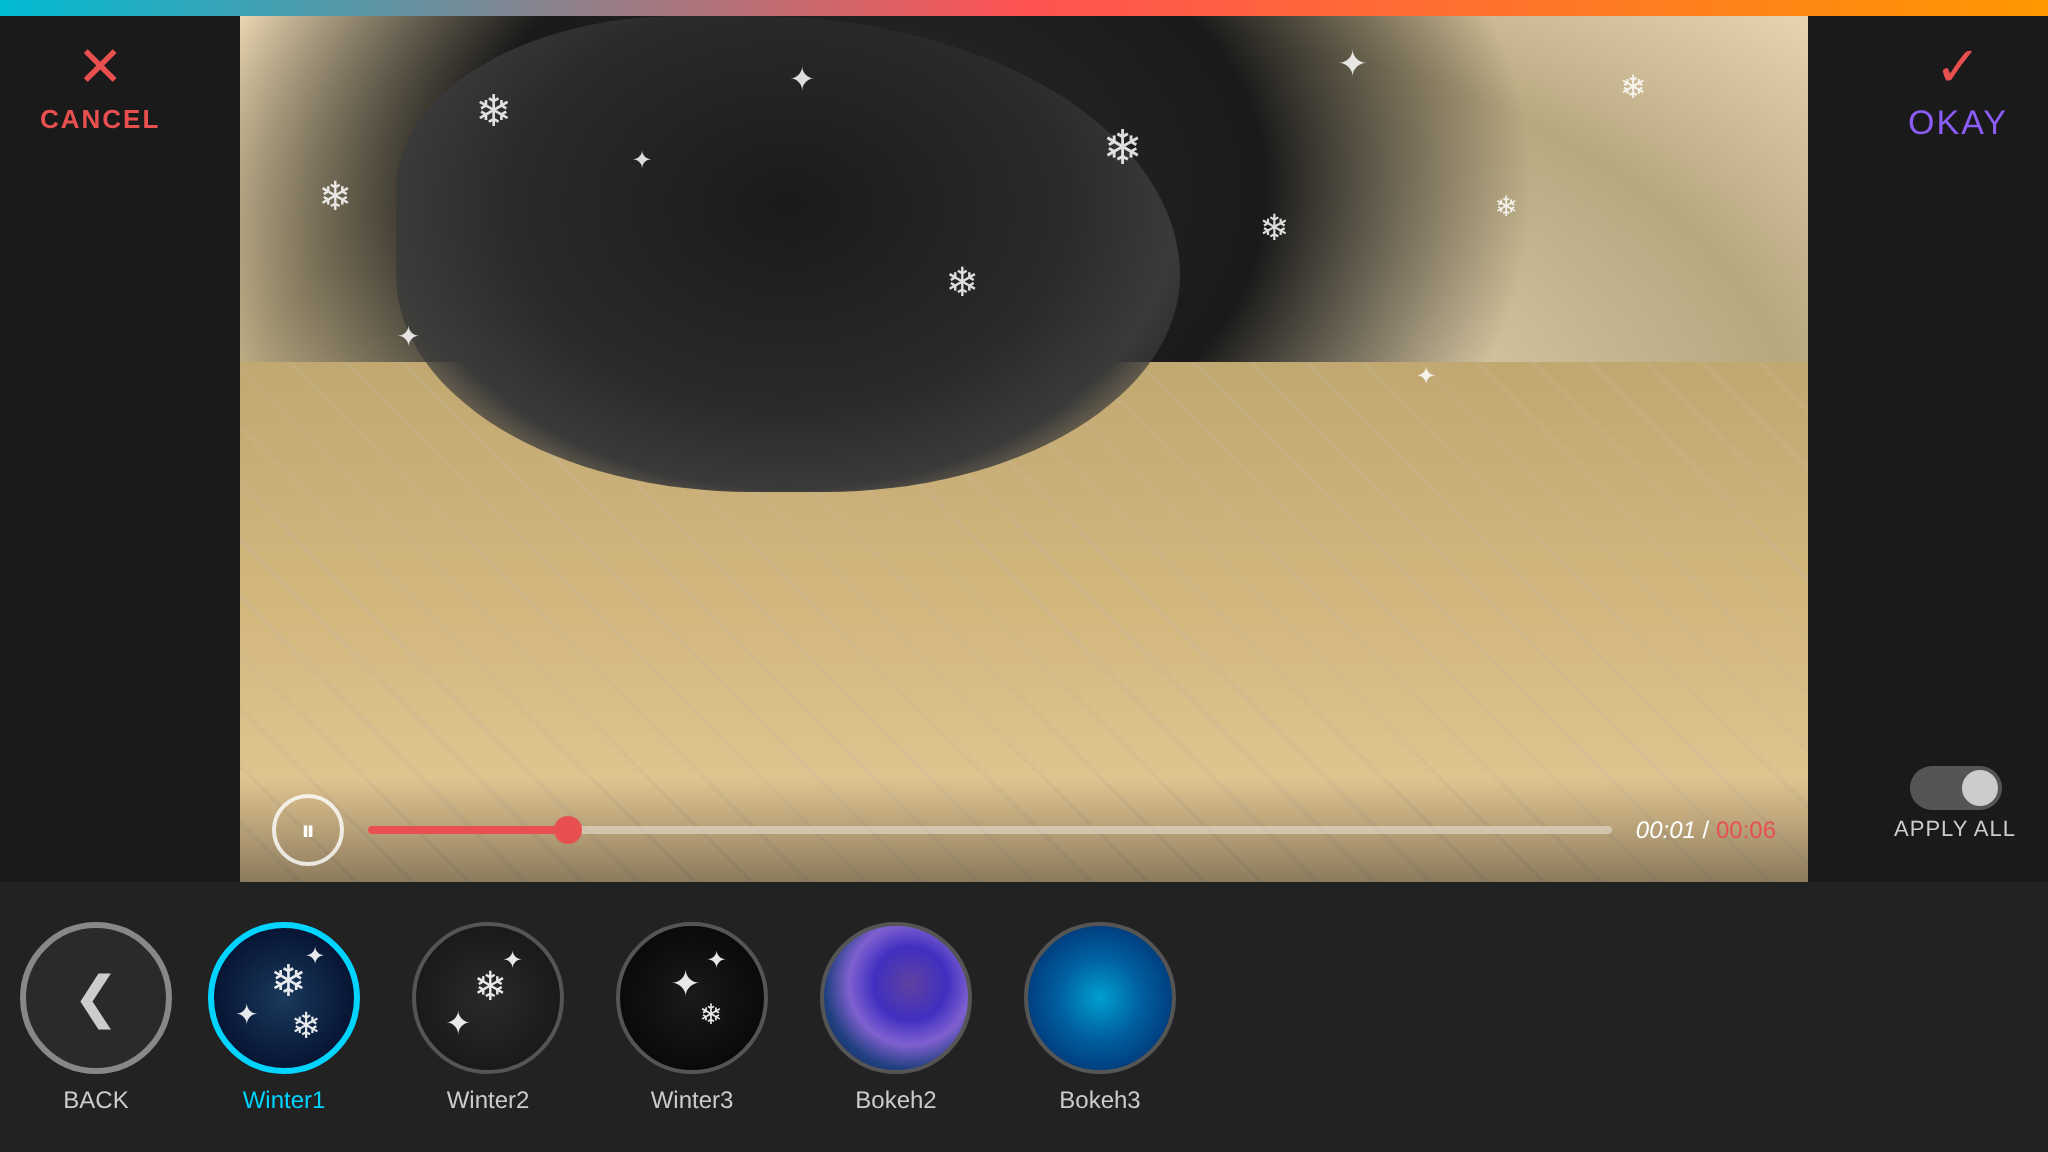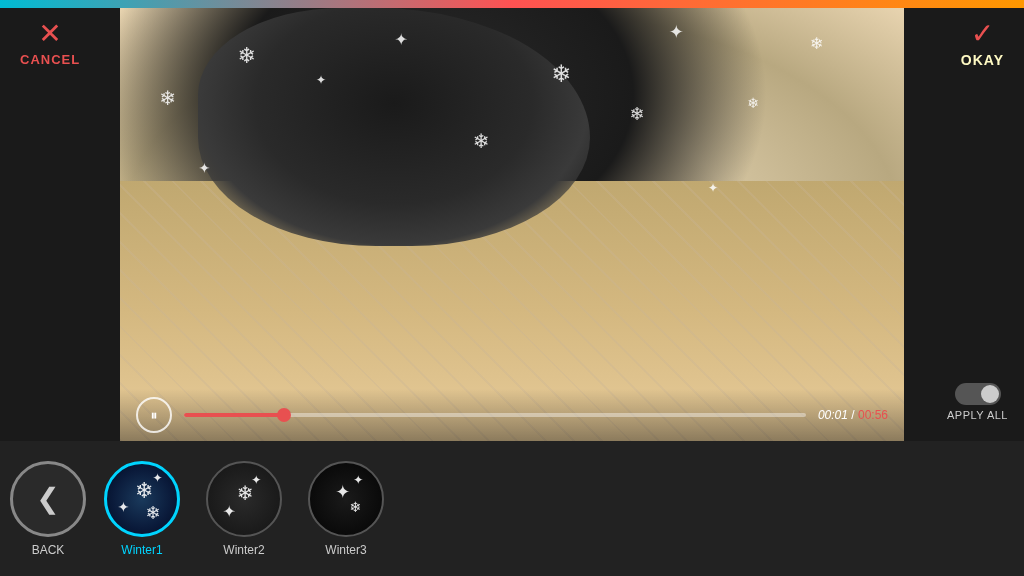--- a/index.html
+++ b/index.html
@@ -55,23 +55,23 @@
       align-items: center;
       cursor: pointer;
       z-index: 10;
     }
     .okay-icon {
       font-size: 28px;
       color: #e85050;
       line-height: 1;
     }
     .okay-label {
-      font-size: 14px;
-      font-weight: bold;
-      color: #fef9c3;
+      font-size: 17px;
+      font-weight: normal;
+      color: #8b5cf6;
       letter-spacing: 1px;
       margin-top: 4px;
     }
 
     
     .video-area {
       position: absolute;
       top: 8px;
       left: 120px;
       right: 120px;
@@ -403,21 +403,21 @@
 
   <div class="play-controls">
     <div class="pause-btn">
       <span class="pause-icon">⏸</span>
     </div>
     <div class="progress-bar-container">
       <div class="progress-fill"></div>
       <div class="progress-thumb"></div>
     </div>
     <span class="time-display">
-      <span class="time-current">00:01</span><span class="time-separator"> / </span><span class="time-total">00:56</span>
+      <span class="time-current">00:01</span><span class="time-separator"> / </span><span class="time-total">00:06</span>
     </span>
   </div>
 </div>
 
 <div class="apply-all-section">
   <div class="toggle-switch">
     <div class="toggle-knob"></div>
   </div>
   <span class="apply-all-label">APPLY ALL</span>
 </div>
@@ -453,17 +453,27 @@
   <div class="filter-item">
     <div class="filter-circle filter-winter3">
       <span class="sf" style="top:25%;left:35%;font-size:18px;">✦</span>
       <span class="sf" style="top:50%;left:55%;font-size:14px;">❄</span>
       <span class="sf" style="top:15%;left:60%;font-size:12px;">✦</span>
     </div>
     <span class="filter-label">Winter3</span>
   </div>
 
 
-
+  <div class="filter-item">
+    <div class="filter-circle filter-bokeh2">
+    </div>
+    <span class="filter-label">Bokeh2</span>
+  </div>
+
+  <div class="filter-item">
+    <div class="filter-circle filter-bokeh3">
+    </div>
+    <span class="filter-label">Bokeh3</span>
+  </div>
 
 
 
 </div>
 
 </body></html>

